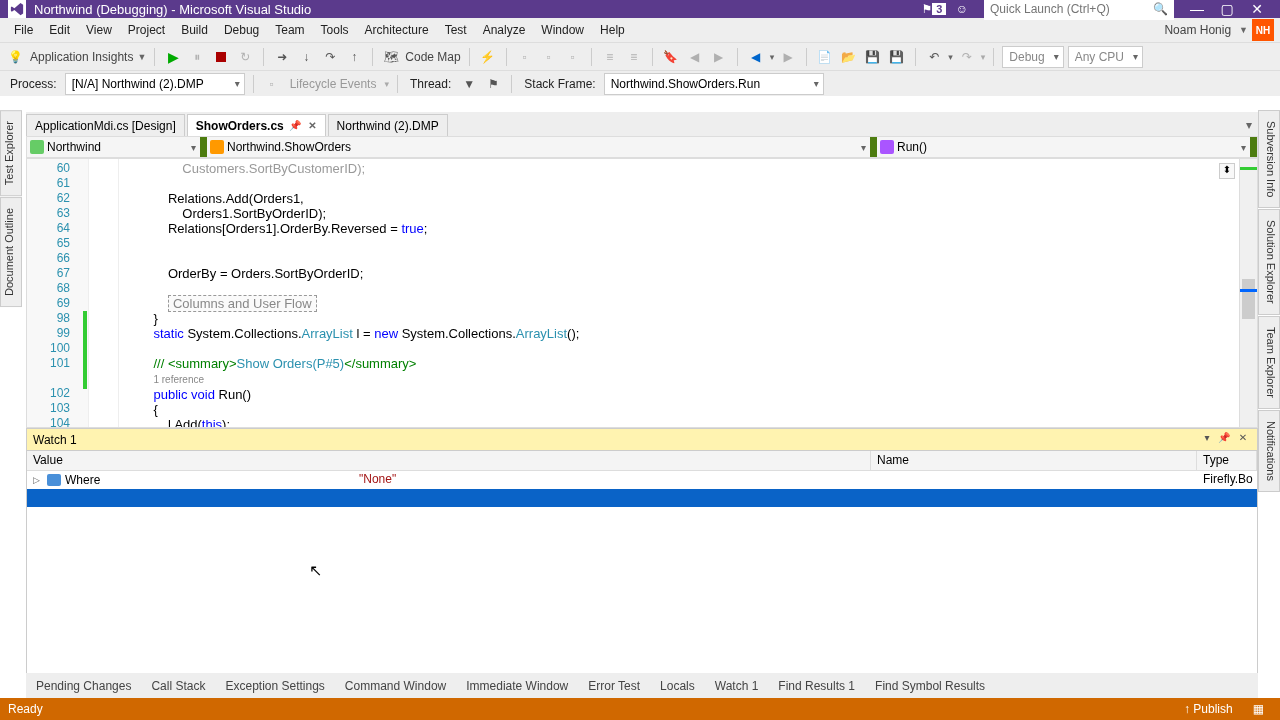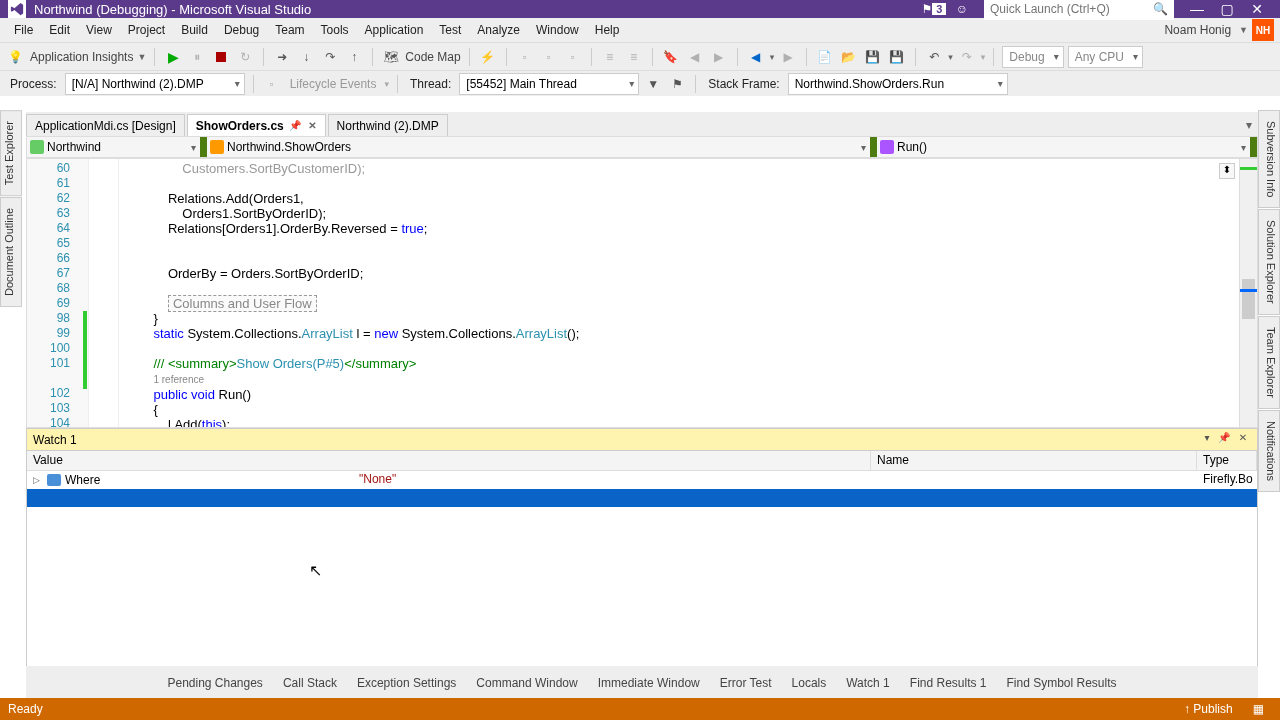--- a/index.html
+++ b/index.html
@@ -87,21 +87,21 @@
 .watch-row { display:flex; height:18px; font-size:12px; }
 .watch-row .cell { padding:1px 6px; border-right:1px solid transparent; }
 .watch-row .cell.name { width:326px; display:flex; align-items:center; gap:4px; }
 .watch-row .cell.value { flex:1; } .watch-row .cell.type { width:60px; }
 .watch-row.sel { background:#0a63c7; color:#fff; }
 .watch-row .exp { width:10px; font-size:9px; color:#666; cursor:pointer; }
 .watch-row .wicon { width:14px; height:12px; background:#4a90d9; border-radius:2px; }
 .cursor-arrow { position:absolute; left:282px; top:110px; font-size:16px; color:#000; pointer-events:none; }
 
 
-.bottom-tabs { position:absolute; left:26px; right:22px; bottom:22px; height:32px; background:#eee; display:flex; align-items:center;justify-content:center; }
+.bottom-tabs { position:absolute; left:26px; right:22px; bottom:22px; height:25px; background:#eee; display:flex; align-items:center; }
 .btab { padding:3px 10px; font-size:12px; color:#444; cursor:pointer; border-top:1px solid transparent; }
 
 
 .statusbar { position:absolute; left:0; right:0; bottom:0; height:22px; background:#d06800; color:#fff; display:flex; align-items:center; padding:0 8px; font-size:12px;gap:39px; }
 .statusbar .sr { margin-left:auto; display:flex; gap:4px; align-items:center; }
 .statusbar .sbtn { padding:0 8px; cursor:pointer; }
 </style>
 </head>
 <body>
 
@@ -126,21 +126,21 @@
 
 <div class="menubar">
   <span class="menu-item">File</span>
   <span class="menu-item">Edit</span>
   <span class="menu-item">View</span>
   <span class="menu-item">Project</span>
   <span class="menu-item">Build</span>
   <span class="menu-item">Debug</span>
   <span class="menu-item">Team</span>
   <span class="menu-item">Tools</span>
-  <span class="menu-item">Application</span>
+  <span class="menu-item">Architecture</span>
   <span class="menu-item">Test</span>
   <span class="menu-item">Analyze</span>
   <span class="menu-item">Window</span>
   <span class="menu-item">Help</span>
   <div class="right">
     <span style="font-size:12px;color:#444;padding-right:4px">Noam Honig</span>
     <span style="font-size:9px;color:#666">▼</span>
     <div class="user-badge">NH</div>
   </div>
 </div>
@@ -198,21 +198,20 @@
 
 <div class="debug-loc">
   <span class="tool-label">Process:</span>
   <div class="tool-combo" style="min-width:180px">[N/A] Northwind (2).DMP</div>
   <div class="tool-sep"></div>
   <div class="tool-btn disabled">▫</div>
   <span class="tool-label" style="color:#999">Lifecycle Events</span>
   <span style="font-size:9px;color:#aaa">▾</span>
   <div class="tool-sep"></div>
   <span class="tool-label">Thread:</span>
-  <div class="tool-combo" style="min-width:180px">[55452] Main Thread</div>
   <div class="tool-btn">▼</div>
   <div class="tool-btn">⚑</div>
   <div class="tool-sep"></div>
   <span class="tool-label">Stack Frame:</span>
   <div class="tool-combo" style="min-width:220px">Northwind.ShowOrders.Run</div>
 </div>
 
 <div class="side-tabs-left">
   <div class="side-tab">Test Explorer</div>
   <div class="side-tab">Document Outline</div>

